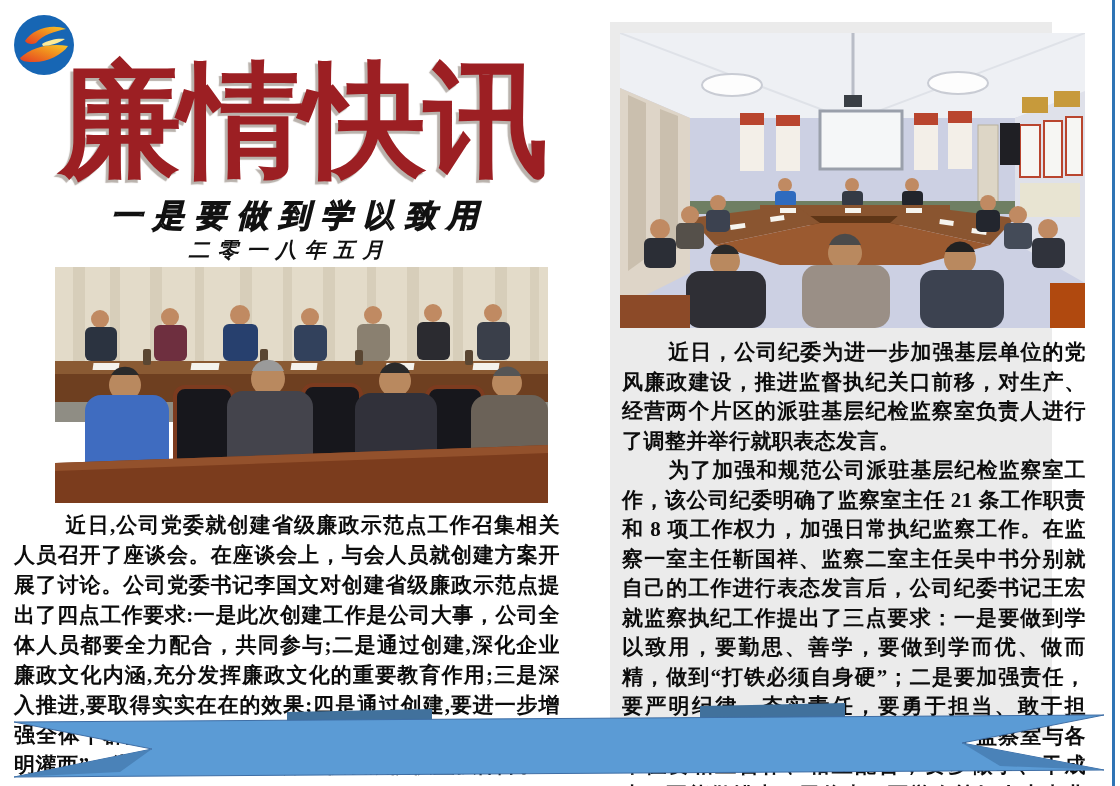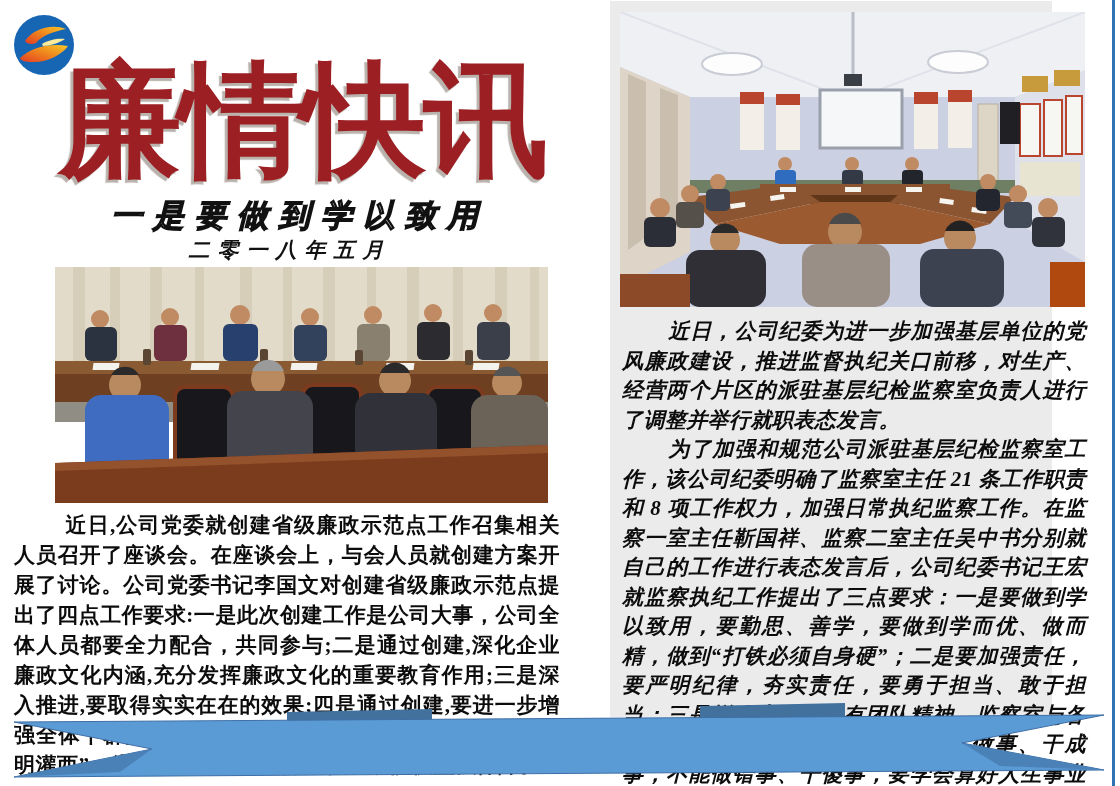--- a/index.html
+++ b/index.html
@@ -15,21 +15,21 @@
   .org-line{position:absolute;left:0;top:195px;width:600px;text-align:center;
     font-size:31px;font-weight:bold;font-style:italic;letter-spacing:11px;
     color:#ffffff;-webkit-text-stroke:1.3px #111111;
     font-family:"Liberation Serif",serif;white-space:nowrap;}
   .date-line{position:absolute;left:0;top:236px;width:580px;text-align:center;
     font-size:21px;font-weight:bold;font-style:italic;letter-spacing:8px;color:#111;
     font-family:Liberation Sans, sans-serif;white-space:nowrap;}
 
   
   .photo-left{position:absolute;left:55px;top:267px;width:493px;height:236px;overflow:hidden;}
-  .panel-right{position:absolute;left:610px;top:1px;width:442px;height:716px;background:#ebebeb;font-style:italic;}
+  .panel-right{position:absolute;left:610px;top:22px;width:442px;height:716px;background:#ebebeb;}
   .photo-right{position:absolute;left:10px;top:11px;width:465px;height:295px;overflow:hidden;}
 
   
   .article-left{position:absolute;left:14px;top:510px;width:546px;
     font-size:21px;line-height:30px;font-weight:bold;color:#0c0c0c;
     font-family:"Liberation Serif",serif;text-align:justify;letter-spacing:0.5px;}
   .article-left p{margin:0;text-indent:2.45em;}
   .article-right{position:absolute;left:12px;top:316px;width:464px;
     font-size:21px;line-height:29.5px;font-weight:bold;color:#0c0c0c;
     font-family:"Liberation Serif",serif;text-align:justify;letter-spacing:0.4px;}

